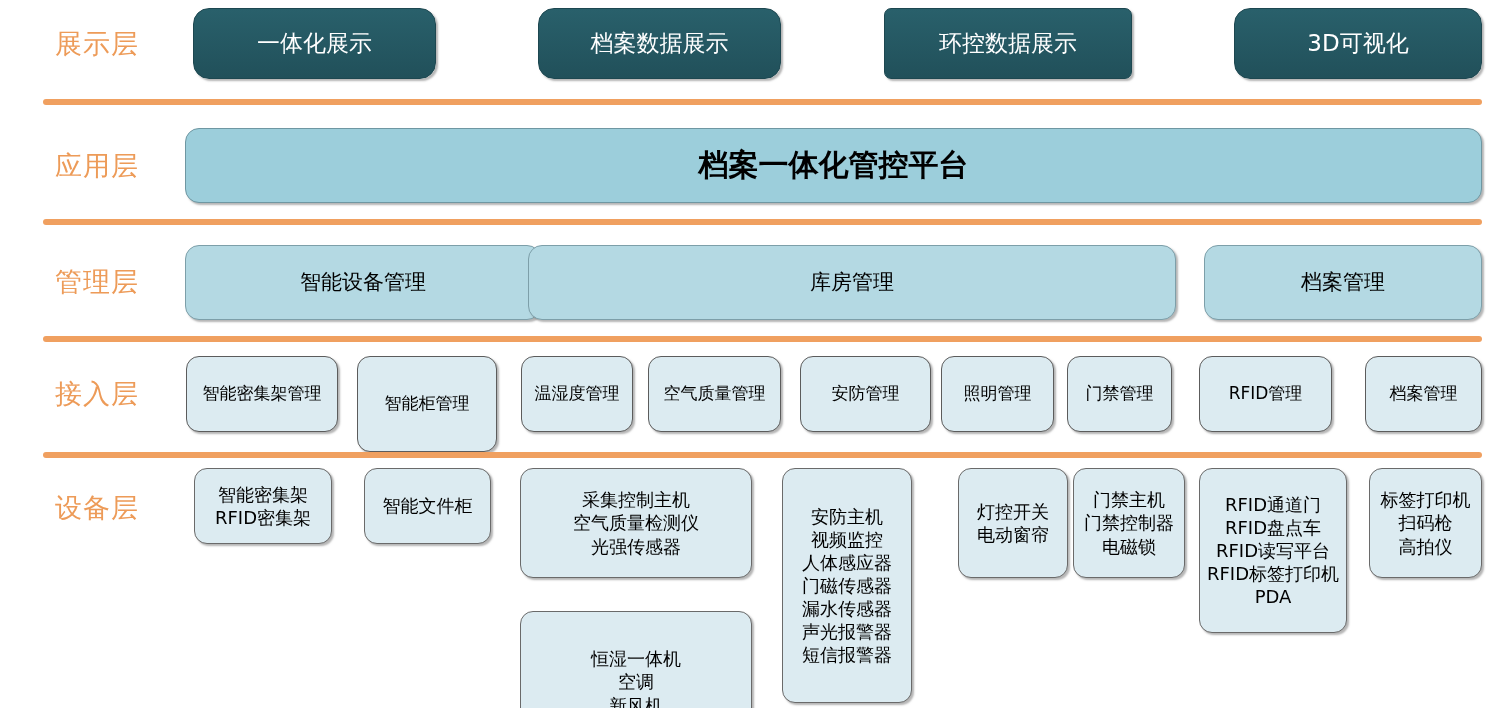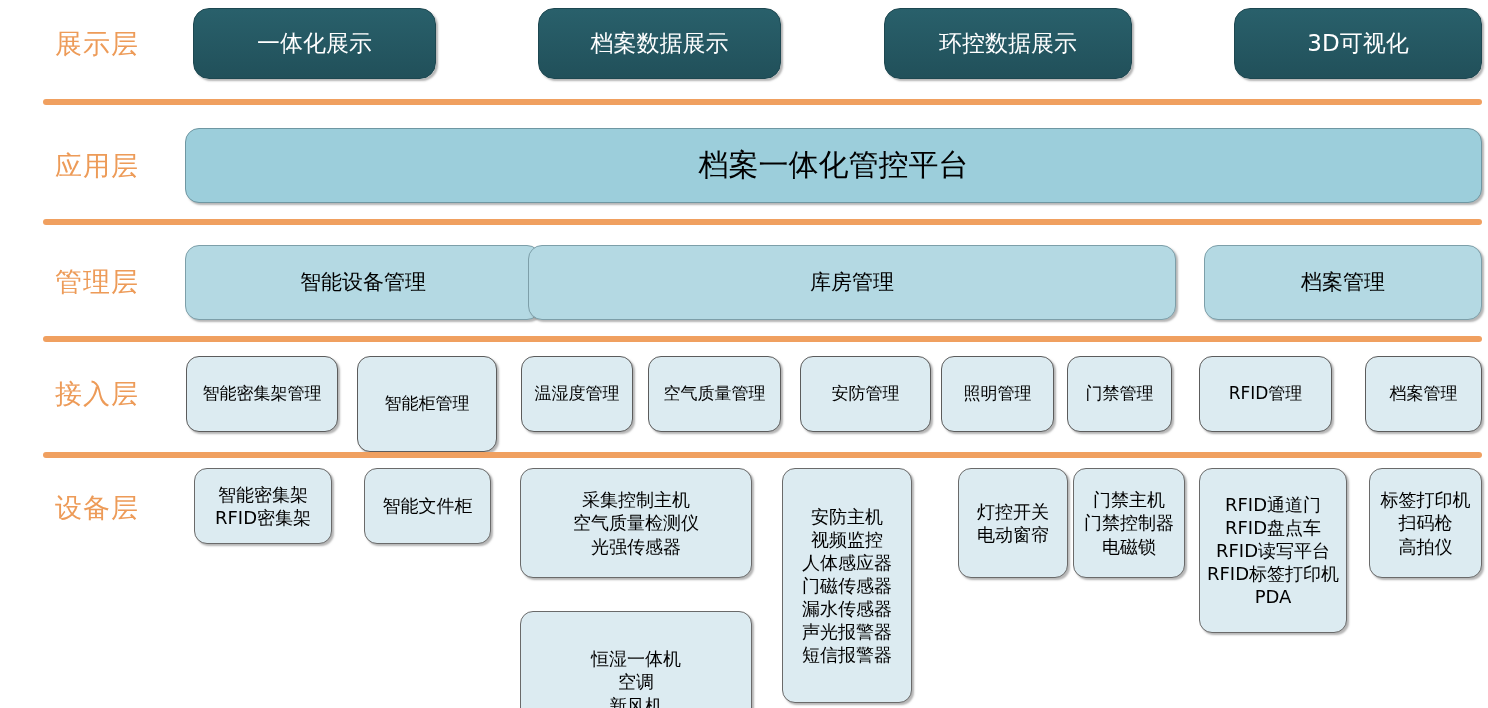--- a/index.html
+++ b/index.html
@@ -67,20 +67,21 @@
     border-radius: 16px;
   }
 
   
   .box.application {
     background: #9CCEDB;
     color: #000000;
     font-size: 30px;
     border: 1px solid #6f97a2;
     border-radius: 14px;
+    font-weight: bold;
   }
 
   
   .box.management {
     background: #B4D9E3;
     color: #000000;
     font-size: 21px;
     border: 1px solid #7d9fa9;
     border-radius: 14px;
   }
@@ -110,21 +111,21 @@
 </style>
 </head>
 <body>
 
 <div id="canvas">
 
   <div class="layer-label" style="left:55px; top:30px;">展示层</div>
 
   <div class="box display" style="left:193px; top:8px; width:243px; height:71px;">一体化展示</div>
   <div class="box display" style="left:538px; top:8px; width:243px; height:71px;">档案数据展示</div>
-  <div class="box display" style="left:884px; top:8px; width:248px; height:71px;">环控数据展示</div>
+  <div class="box display" style="left:884px; top:8px; width:248px; height:71px;border-radius:7px;">环控数据展示</div>
   <div class="box display" style="left:1234px; top:8px; width:248px; height:71px;">3D可视化</div>
 
   <div class="divider" style="top:99px;"></div>
 
   <div class="layer-label" style="left:55px; top:152px;">应用层</div>
 
   <div class="box application" style="left:185px; top:128px; width:1297px; height:75px;">档案一体化管控平台</div>
 
   <div class="divider" style="top:219px;"></div>
 

